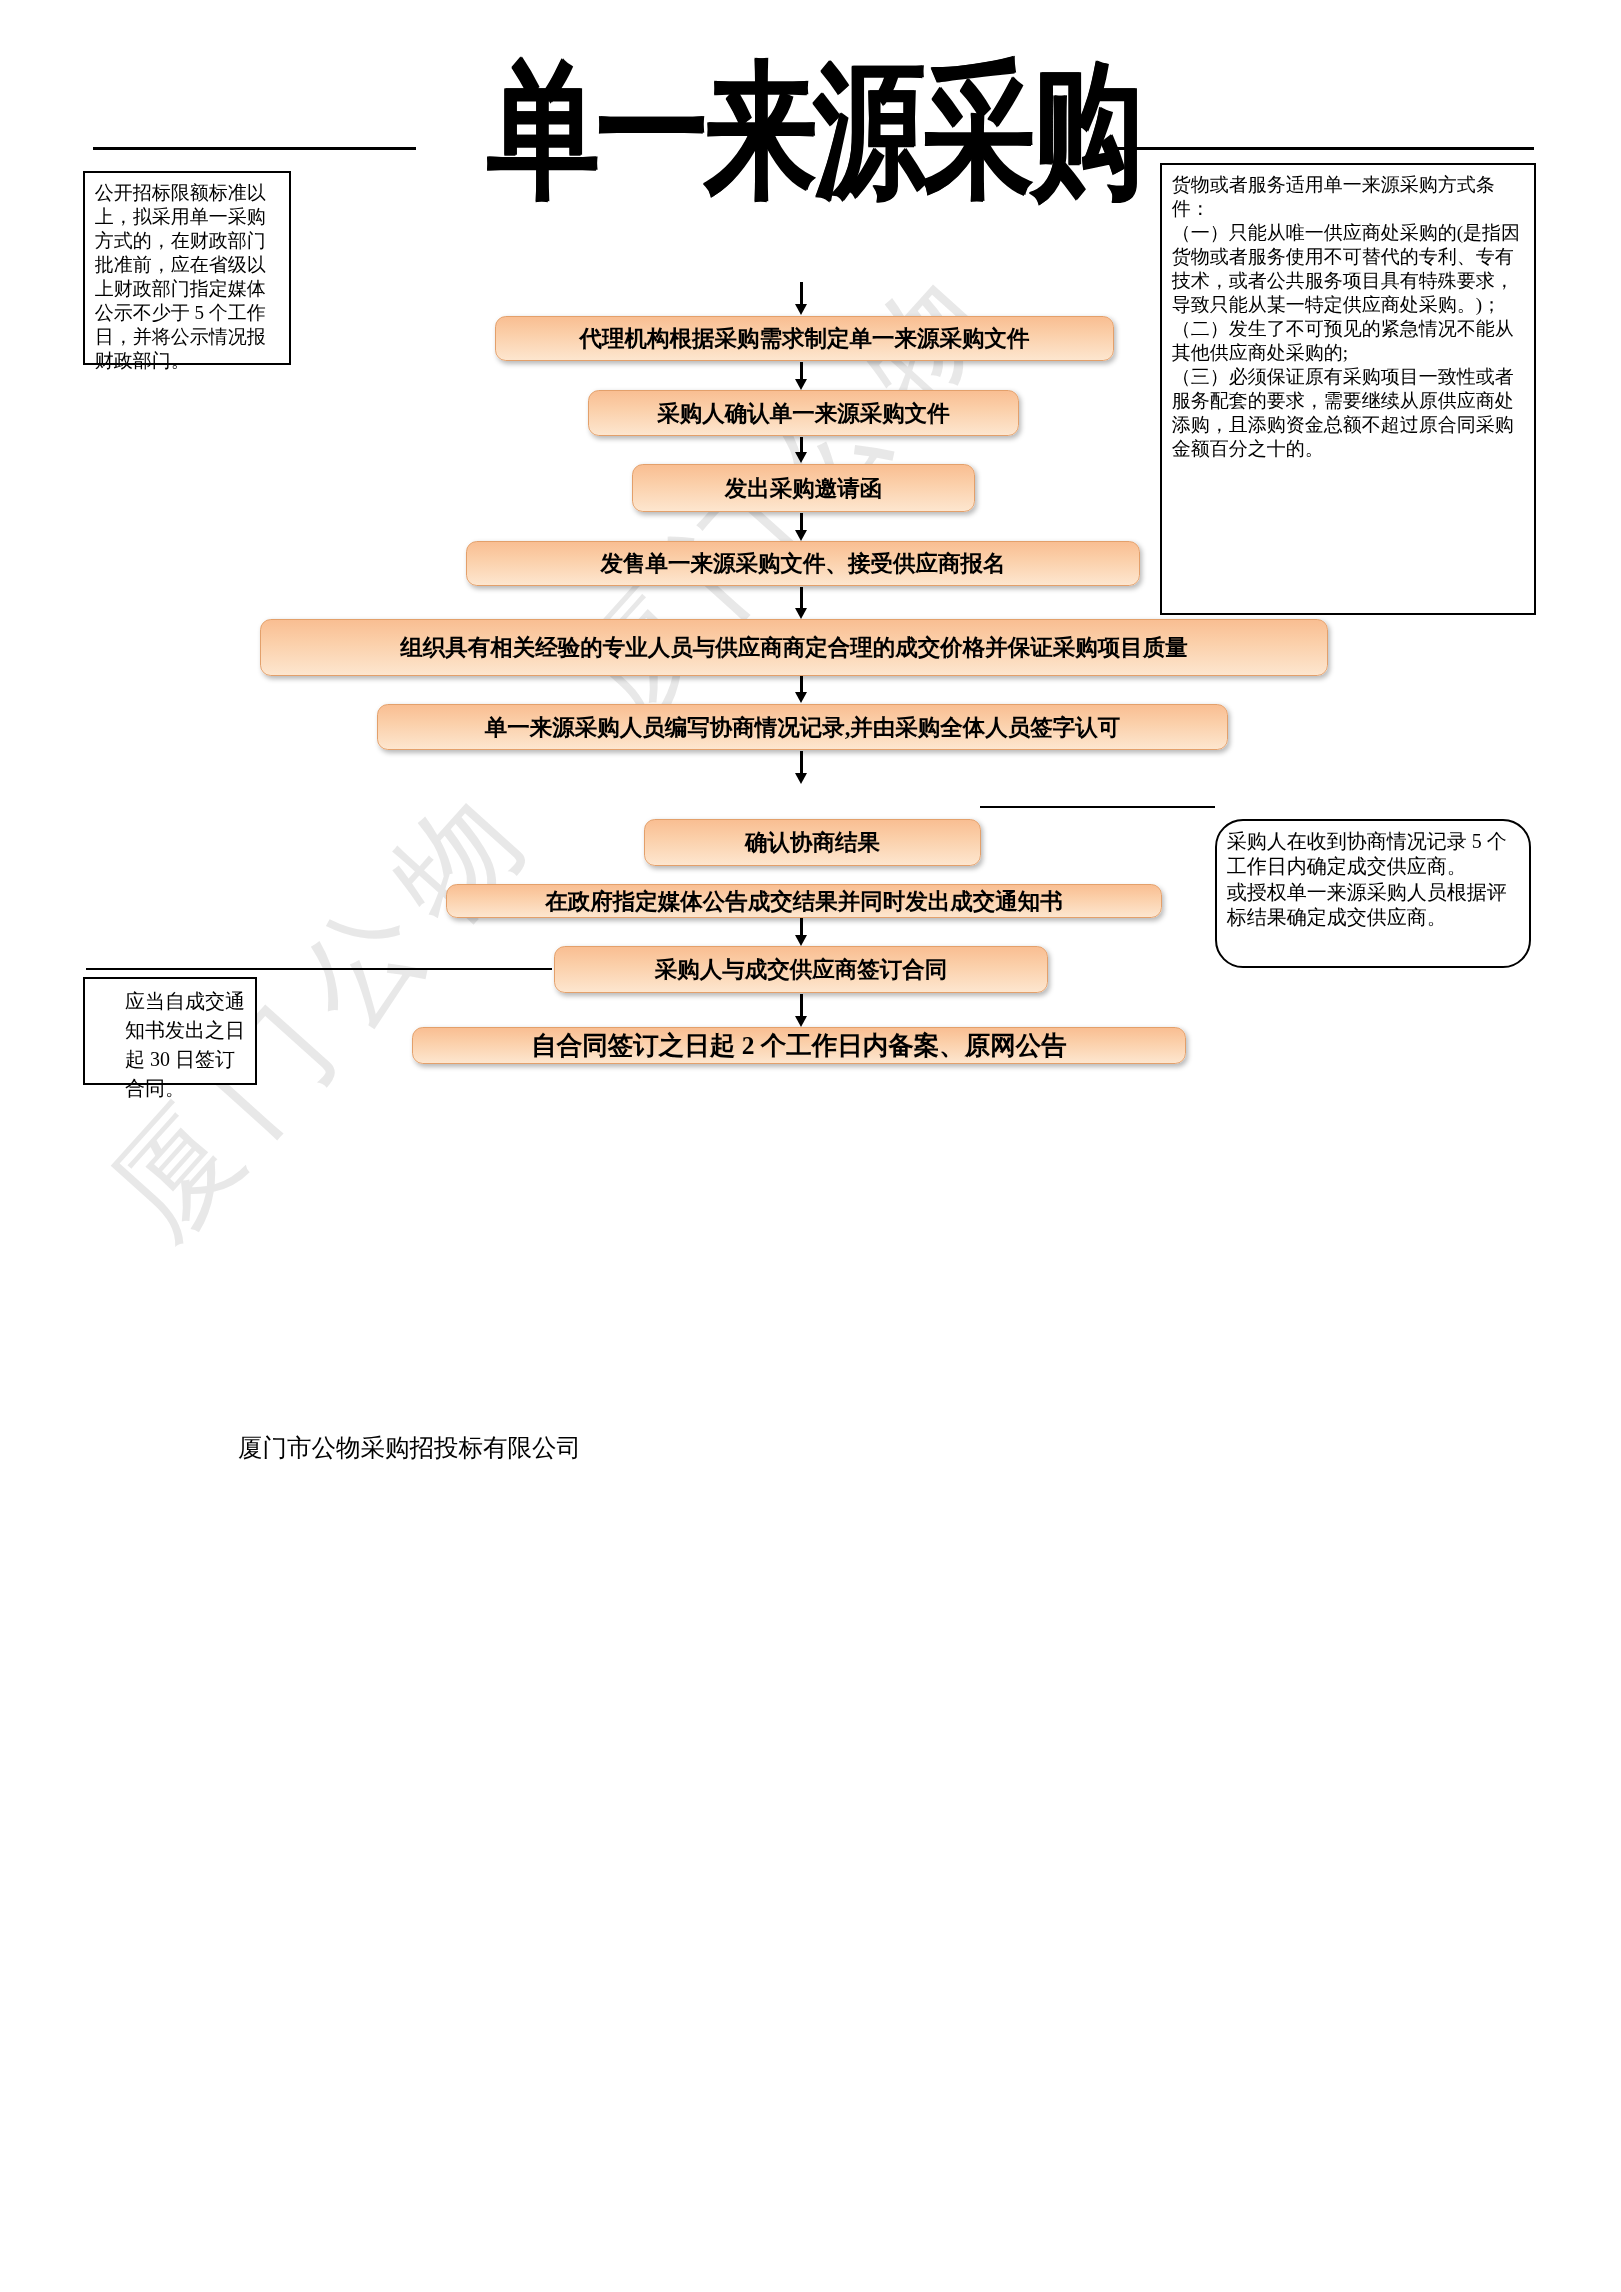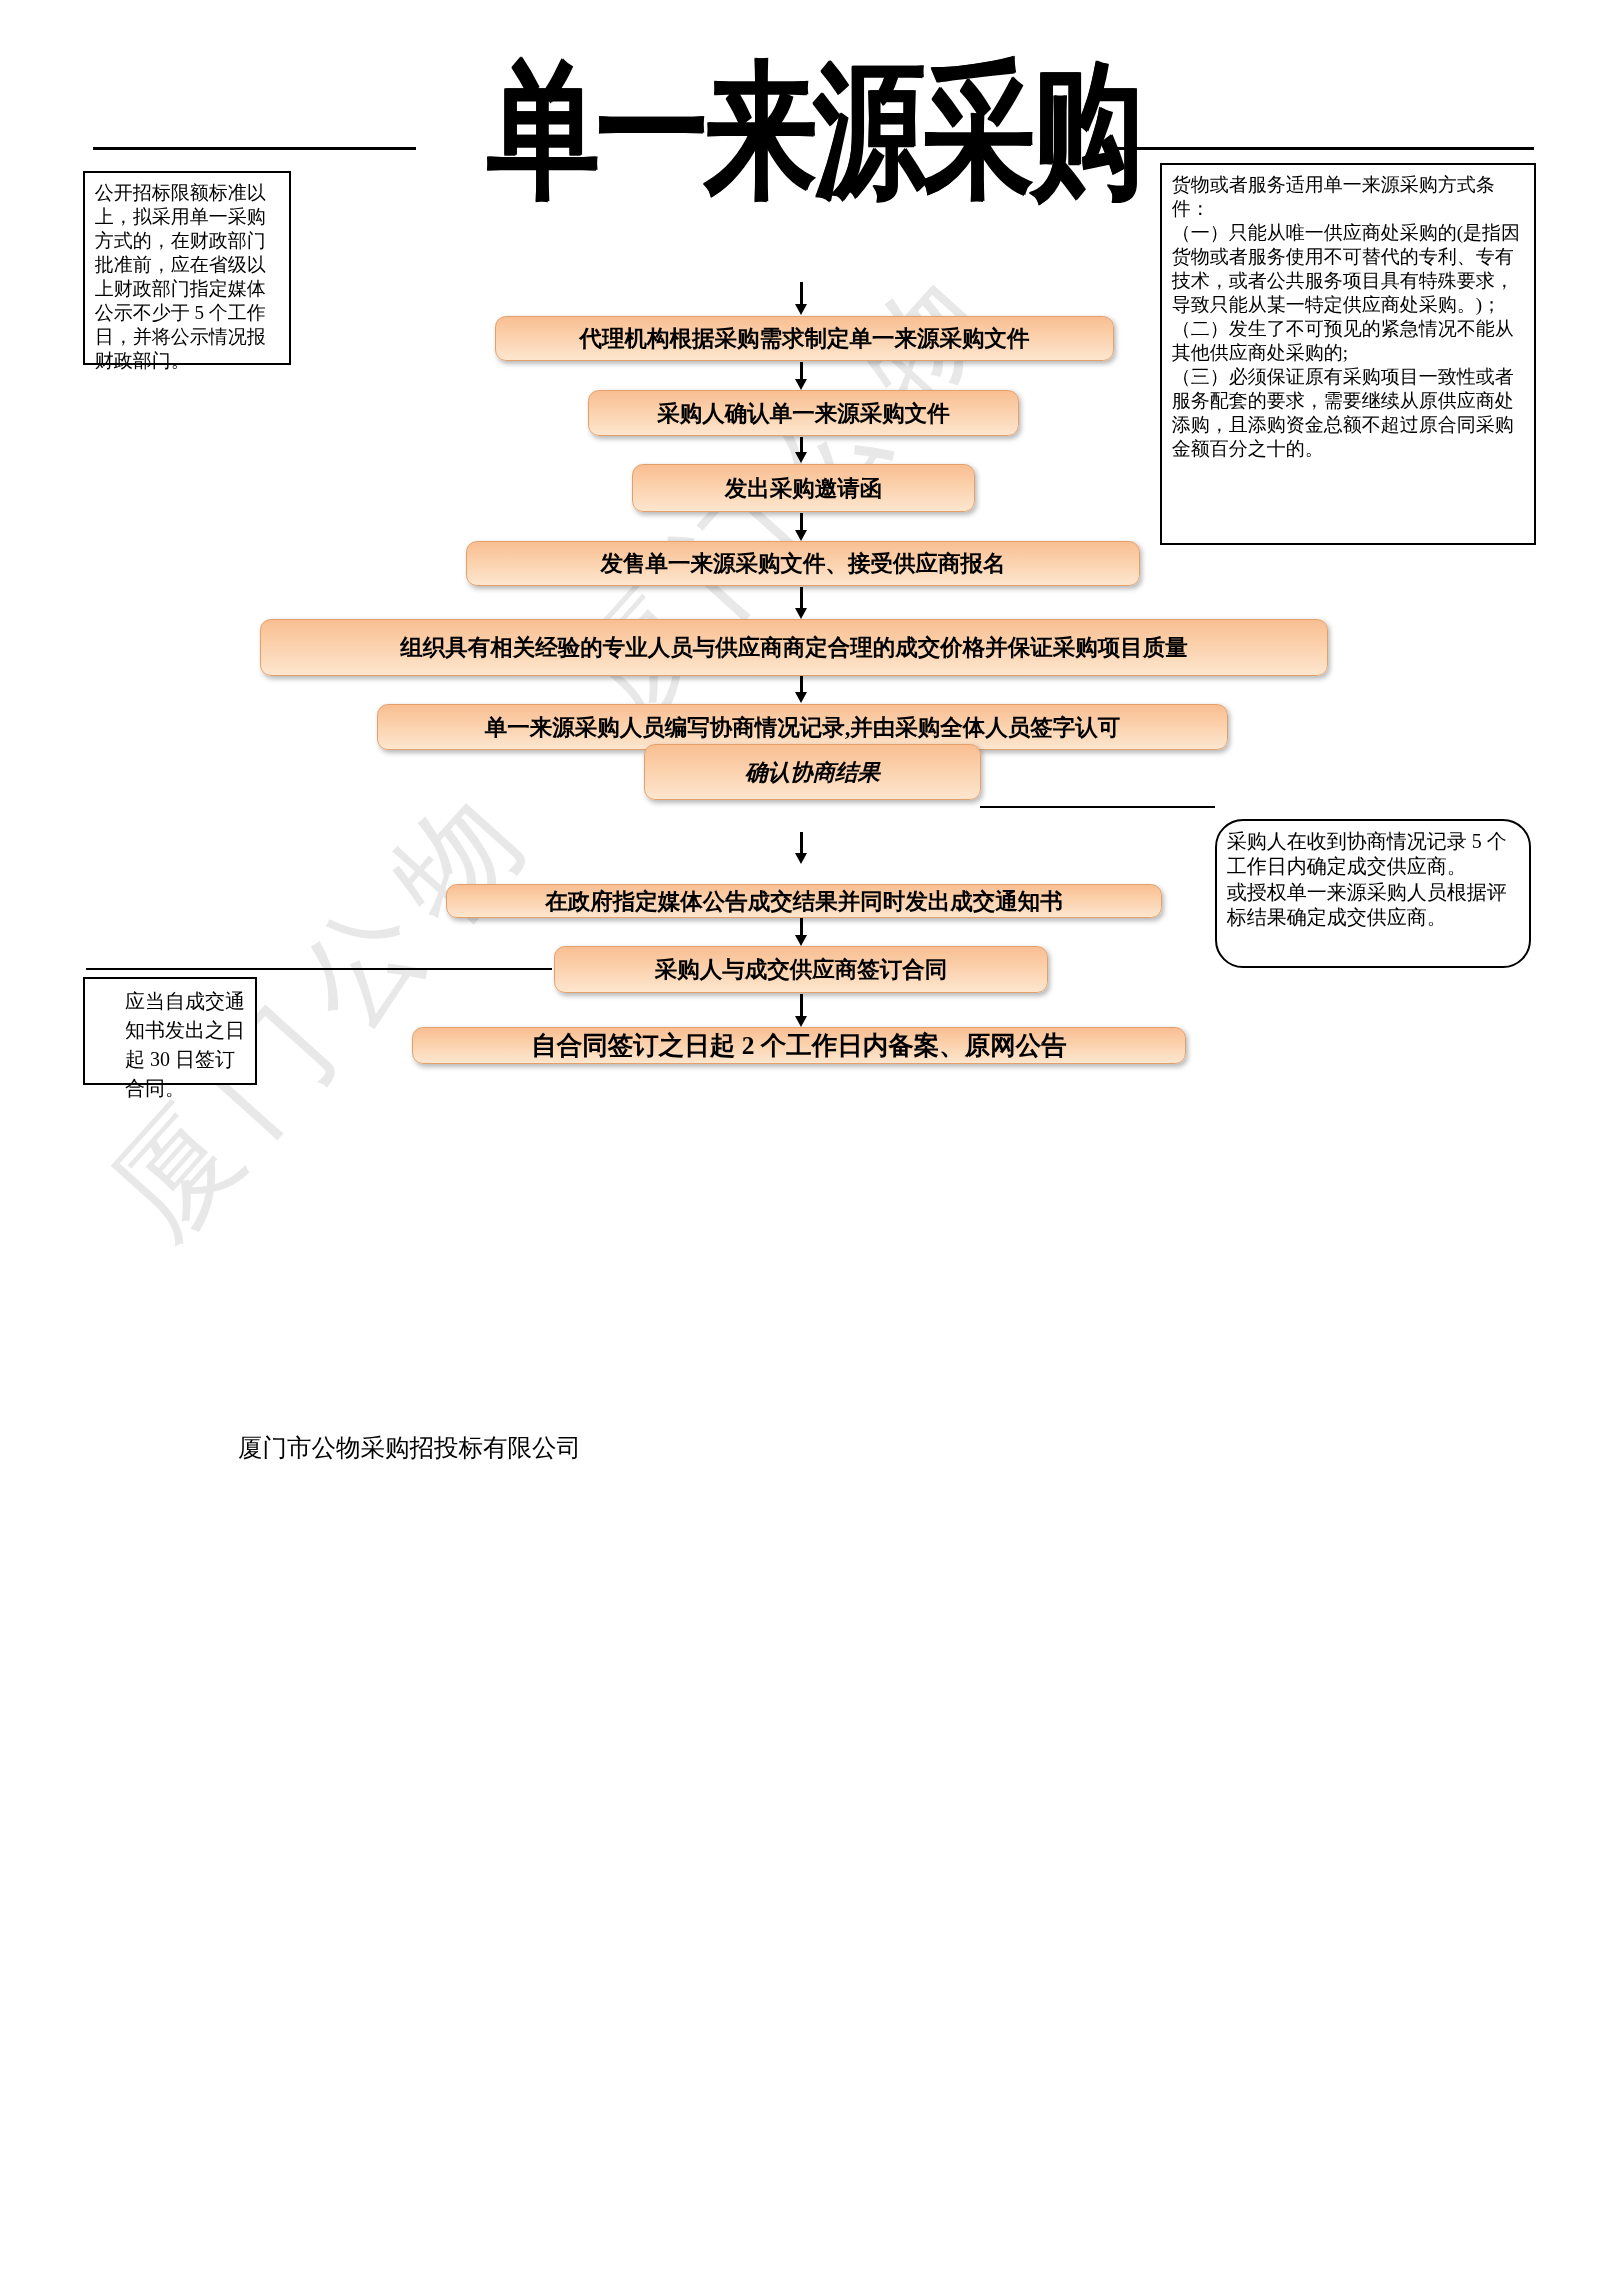--- a/index.html
+++ b/index.html
@@ -105,21 +105,21 @@
   <div class="watermark">厦门公物　厦门公物</div>
 
   <div class="hline" style="left:93px;top:147px;width:323px;"></div>
   <div class="title">
       <span>单一来源采购</span>
     </div>
   <div class="hline" style="left:1117px;top:147px;width:417px;"></div>
 
   <div class="note" style="left:83px;top:171px;width:208px;height:194px;">公开招标限额标准以上，拟采用单一采购方式的，在财政部门批准前，应在省级以上财政部门指定媒体公示不少于 5 个工作日，并将公示情况报财政部门。</div>
 
-  <div class="note" style="left:1160px;top:163px;width:376px;height:382px;">货物或者服务适用单一来源采购方式条件：
+  <div class="note" style="left:1160px;top:163px;width:376px;height:452px;">货物或者服务适用单一来源采购方式条件：
 （一）只能从唯一供应商处采购的(是指因货物或者服务使用不可替代的专利、专有技术，或者公共服务项目具有特殊要求，导致只能从某一特定供应商处采购。)；
 （二）发生了不可预见的紧急情况不能从其他供应商处采购的;
 （三）必须保证原有采购项目一致性或者服务配套的要求，需要继续从原供应商处添购，且添购资金总额不超过原合同采购金额百分之十的。</div>
 
   <div class="note mid" style="left:1215px;top:819px;width:316px;height:149px;">采购人在收到协商情况记录 5 个工作日内确定成交供应商。
 或授权单一来源采购人员根据评标结果确定成交供应商。</div>
 
   <div class="note bl" style="left:83px;top:977px;width:174px;height:108px;">应当自成交通知书发出之日起 30 日签订合同。</div>
 
   <div class="hline2" style="left:980px;top:806px;width:235px;"></div>
@@ -138,21 +138,21 @@
 
   <div class="flow-box" style="left:466px;top:541px;width:674px;height:45px;">发售单一来源采购文件、接受供应商报名</div>
   <div class="v-connector" style="top:587px;height:20.6px;"></div>
 
   <div class="flow-box" style="left:260px;top:619px;width:1068px;height:57px;">组织具有相关经验的专业人员与供应商商定合理的成交价格并保证采购项目质量</div>
   <div class="v-connector" style="top:667px;height:24.5px;"></div>
 
   <div class="flow-box" style="left:377px;top:704px;width:851px;height:46px;">单一来源采购人员编写协商情况记录,并由采购全体人员签字认可</div>
   <div class="v-connector" style="top:751px;height:21.6px;"></div>
 
-  <div class="flow-box" style="left:644px;top:744px;width:337px;height:56px;font-style:italic;">确认协商结果</div>
+  <div class="flow-box" style="left:644px;top:819px;width:337px;height:47px;">确认协商结果</div>
   <div class="v-connector" style="top:832px;height:20.6px;"></div>
 
   <div class="flow-box" style="left:446px;top:864px;width:716px;height:34px;margin-top:20px;">在政府指定媒体公告成交结果并同时发出成交通知书</div>
   <div class="v-connector" style="top:913px;height:21.6px;"></div>
 
   <div class="flow-box" style="left:554px;top:946px;width:494px;height:47px;">采购人与成交供应商签订合同</div>
   <div class="v-connector" style="top:994px;height:21.6px;"></div>
 
   <div class="flow-box big" style="left:412px;top:1027px;width:774px;height:37px;">自合同签订之日起 2 个工作日内备案、原网公告</div>
 

